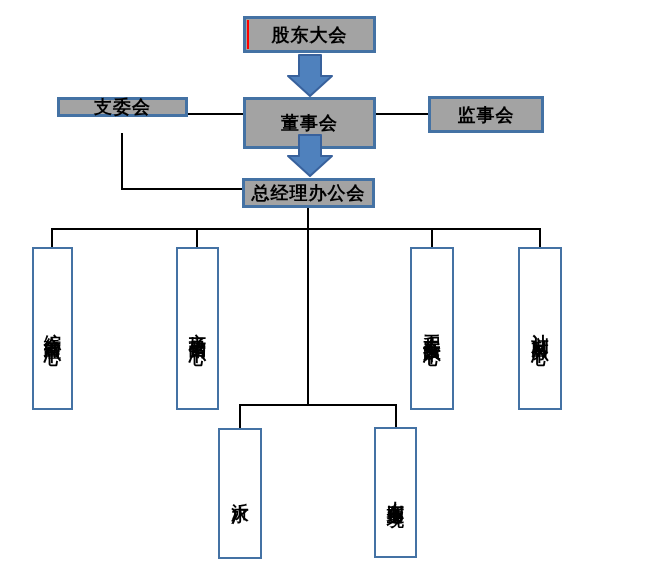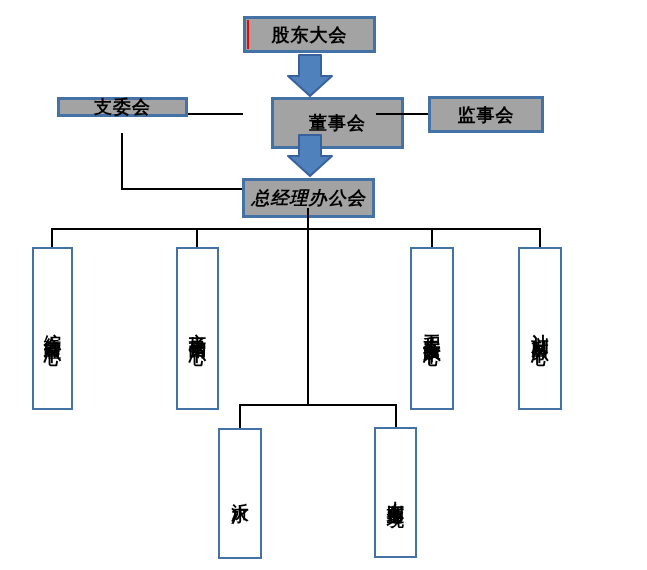--- a/index.html
+++ b/index.html
@@ -65,32 +65,32 @@
     <span>股东大会</span>
   </div>
 
   <svg class="arrow" style="left:286px;top:54px;" width="48" height="43" viewBox="0 0 48 43">
     <polygon points="13,1 35,1 35,22 46,22 24,42 2,22 13,22" fill="#4f81bd" stroke="#38619c" stroke-width="2" stroke-linejoin="round"></polygon>
   </svg>
 
   <div class="ybox" style="left:57px;top:97px;width:131px;height:20px;">
     <span>支委会</span>
   </div>
-  <div class="ybox" style="left:243px;top:97px;width:133px;height:52px;margin-left:28px;">
+  <div class="ybox" style="left:243px;top:97px;width:133px;height:52px;">
     <span>董事会</span>
   </div>
   <div class="ybox" style="left:428px;top:96px;width:116px;height:37px;">
     <span>监事会</span>
   </div>
 
   <svg class="arrow" style="left:286px;top:134px;" width="48" height="43" viewBox="0 0 48 43">
     <polygon points="13,1 35,1 35,22 46,22 24,42 2,22 13,22" fill="#4f81bd" stroke="#38619c" stroke-width="2" stroke-linejoin="round"></polygon>
   </svg>
 
-  <div class="ybox" style="left:242px;top:178px;width:133px;height:40px;font-style:italic;">
+  <div class="ybox" style="left:242px;top:178px;width:133px;height:30px;">
     <span>总经理办公会</span>
   </div>
 
   <div class="line" style="left:188px;top:113px;width:55px;height:2px;"></div>
   <div class="line" style="left:376px;top:113px;width:52px;height:2px;"></div>
   <div class="line" style="left:121px;top:133px;width:2px;height:57px;"></div>
   <div class="line" style="left:121px;top:188px;width:121px;height:2px;"></div>
   <div class="line" style="left:307px;top:208px;width:2px;height:198px;"></div>
 
   <div class="line" style="left:51px;top:228px;width:490px;height:2px;"></div>

